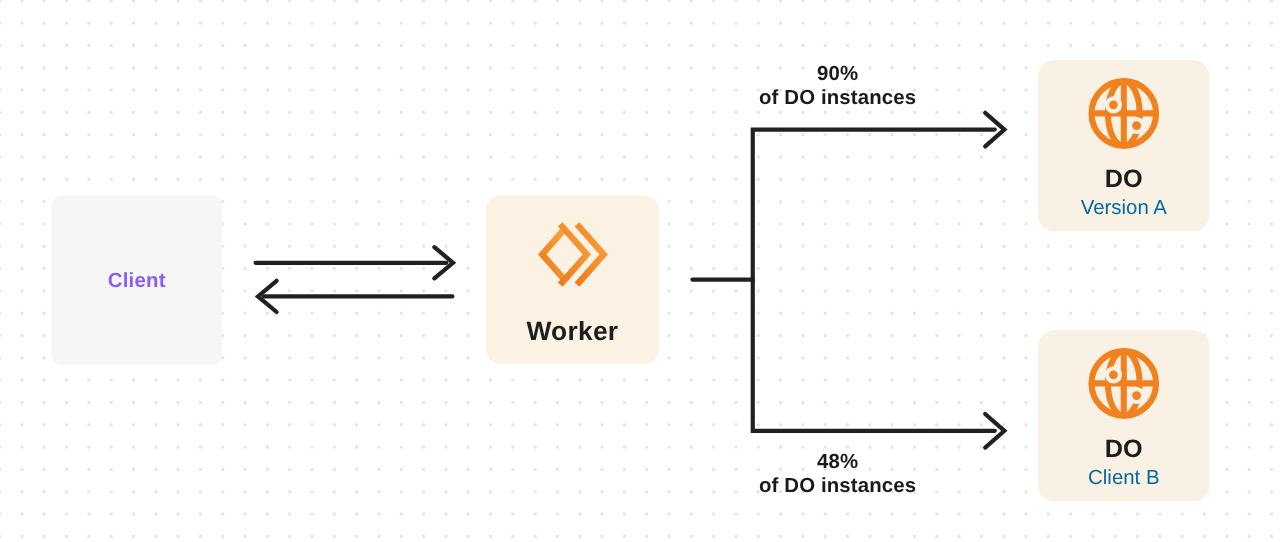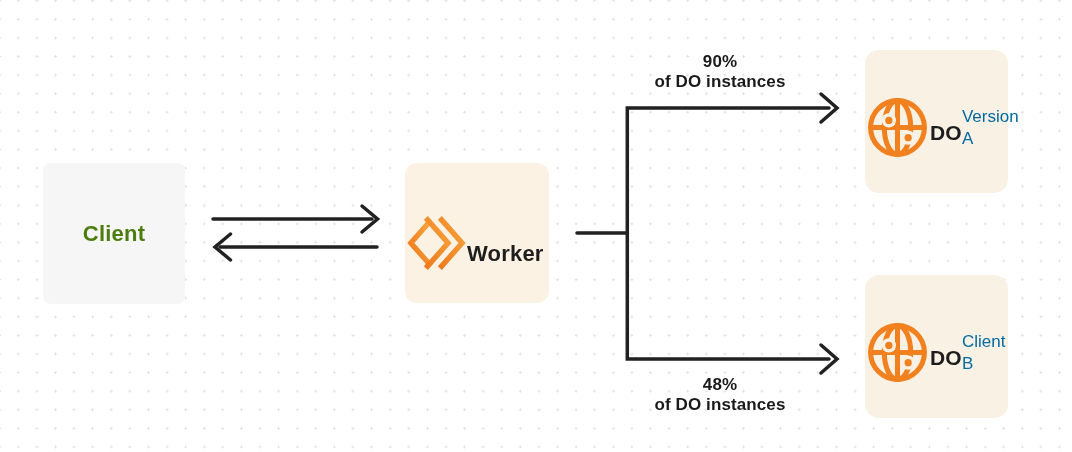--- a/index.html
+++ b/index.html
@@ -21,33 +21,33 @@
     position: absolute;
     inset: 0;
     width: 1072px;
     height: 452px;
     pointer-events: none;
   }
 
   .node {
     position: absolute;
     display: flex;
-    flex-direction: row;
+    flex-direction: column;
     align-items: center;
     justify-content: flex-start;
   }
 
   .node-client {
     left: 43px; top: 163px;
     width: 142px; height: 141px;
     background: #f6f6f7;
     border-radius: 8px;
     justify-content: center;
   }
-  .node-client .title { font-size: 22px; font-weight: 700; color: #4d7c0f; letter-spacing: 0.2px; }
+  .node-client .title { font-size: 17px; font-weight: 700; color: #8b5cf6; letter-spacing: 0.2px; }
 
   .node-worker {
     left: 405px; top: 163px;
     width: 144px; height: 140px;
     background: #fbf2e4;
     border-radius: 12px;
     padding-top: 20px;
   }
   .node-worker .icon-wrap { width: 62px; height: 58px; }
   .node-worker .title { font-size: 22px; font-weight: 700; color: #1e1e1e; margin-top: 22px; letter-spacing: 0.2px; }
@@ -59,21 +59,21 @@
     padding-top: 12px;
   }
   .node-do-a { left: 865px; top: 50px; }
   .node-do-b { left: 865px; top: 275px; }
   .node-do .icon-wrap { width: 65px; height: 65px; }
   .node-do .title { font-size: 21px; font-weight: 700; color: #1d1d1f; line-height: 24px; margin-top: 11px; letter-spacing: 0.2px; }
   .node-do .subtitle { font-size: 17px; font-weight: 400; color: #0369a1; line-height: 22px; }
 
   .flow-label {
     position: absolute;
-    left: 610px;
+    left: 588px;
     width: 220px;
     text-align: center;
     font-size: 17px;
     line-height: 20px;
     font-weight: 700;
     color: #1a1a1a;
     letter-spacing: 0.1px;
   }
   .flow-label-top { top: 52px; }
   .flow-label-bottom { top: 375px; }

